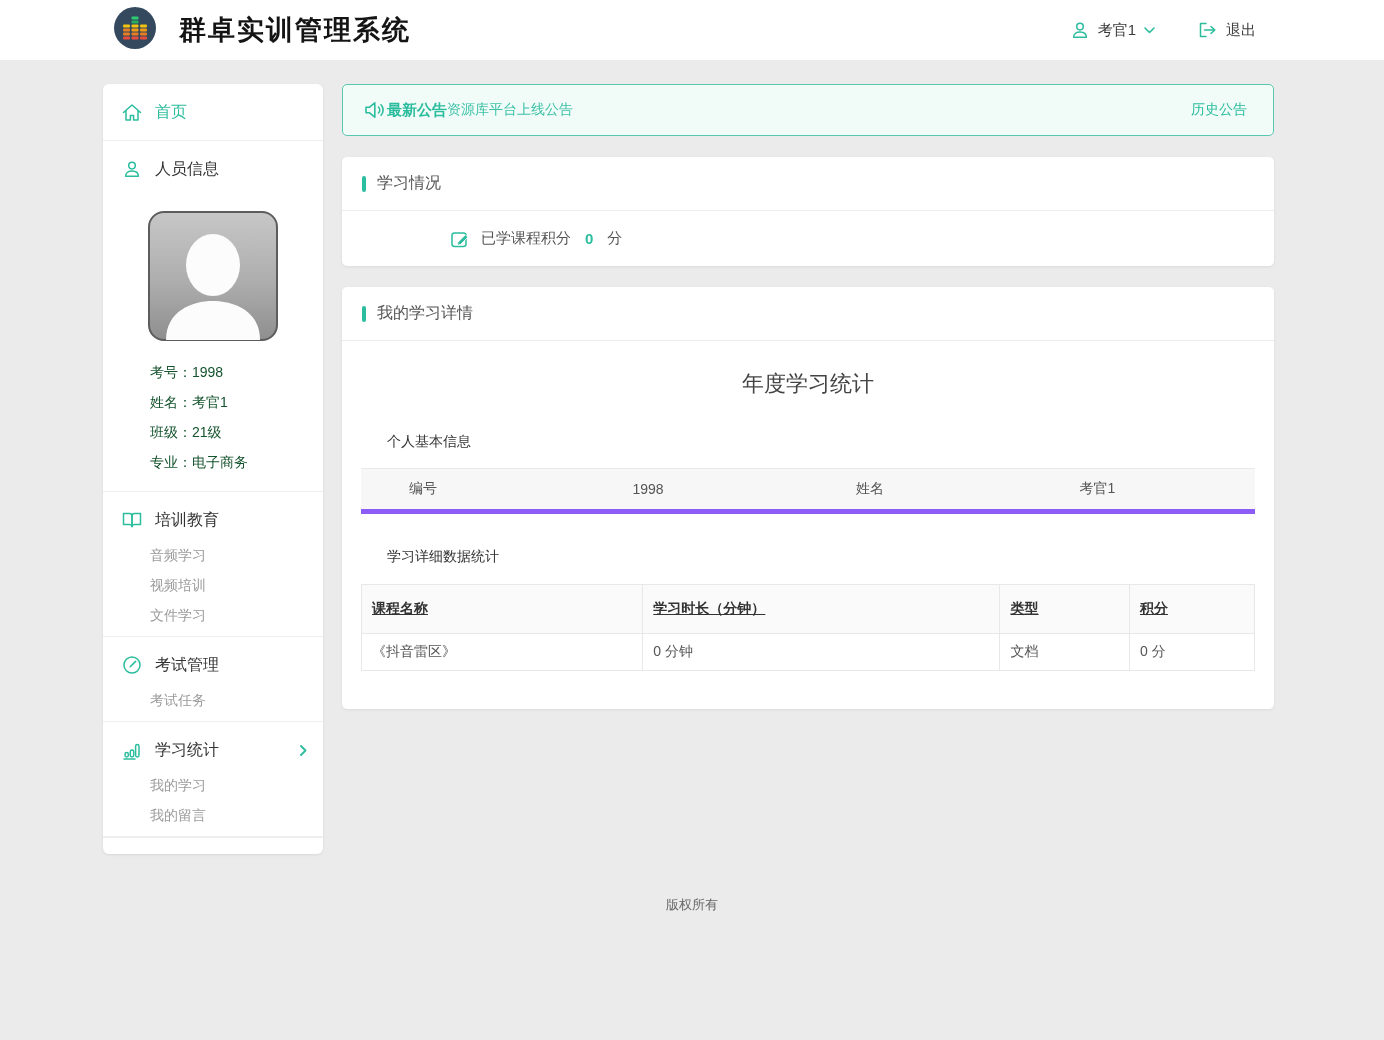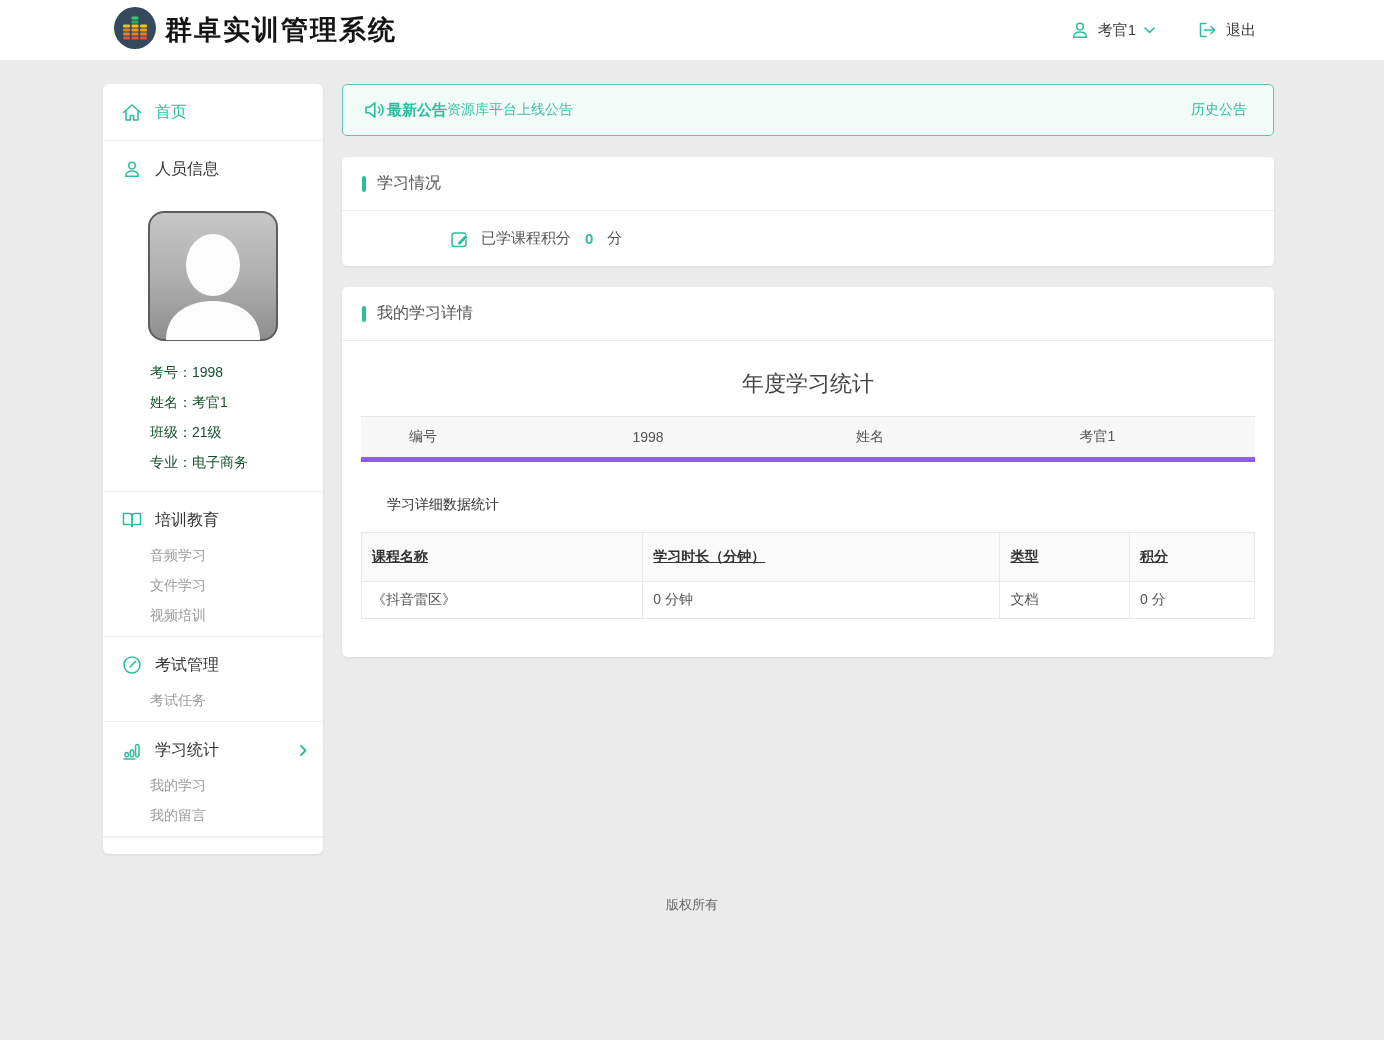--- a/index.html
+++ b/index.html
@@ -7,21 +7,21 @@
   html,body{ margin:0; padding:0; }
   body{
     width:1384px; height:1040px; background:var(--page-bg);
     font-family:"Liberation Sans","DejaVu Sans",sans-serif; color:#333; overflow:hidden;
   }
   
   .topbar{
     height:60px; background:#fff; display:flex; align-items:center;
     justify-content:space-between; padding:0 128px 0 113px;
   }
-  .brand{ display:flex; align-items:center; gap:8px; }
+  .brand{ display:flex; align-items:center; gap:22px; }
   .brand h1{
     margin:0; font-family:"Liberation Serif","DejaVu Serif",serif;
     font-size:27px; font-weight:700; color:#141414; letter-spacing:2px;
   }
   .topbar-right{ display:flex; align-items:center; gap:42px; font-size:15px; color:#3c3c3c; }
   .hmenu{ display:flex; align-items:center; gap:8px; cursor:pointer; }
   .hmenu .ic{ color:var(--accent); display:flex; align-items:center; }
   
   .wrapper{ display:flex; align-items:flex-start; gap:19px; margin:24px 110px 0 103px; }
   
@@ -201,22 +201,22 @@
       <div class="menu-parent">
         <span class="ic">
           <svg width="22" height="20" viewBox="0 0 22 20" fill="none" stroke="currentColor" stroke-width="1.5" stroke-linecap="round" stroke-linejoin="round">
             <path d="M2.5 3.5h6a2.5 2.5 0 012.5 2.5v10.5a2.5 2.5 0 00-2.5-2H2.5z"></path>
             <path d="M19.5 3.5h-6A2.5 2.5 0 0011 6v10.5a2.5 2.5 0 012.5-2h6z"></path>
           </svg>
         </span>
         <span>培训教育</span>
       </div>
       <div class="sub-item">音频学习</div>
+      <div class="sub-item">视频培训</div>
       <div class="sub-item">文件学习</div>
-      <div class="sub-item">视频培训</div>
     </div>
     <div class="divider"></div>
 
     <div class="menu-section">
       <div class="menu-parent">
         <span class="ic">
           <svg width="20" height="20" viewBox="0 0 20 20" fill="none" stroke="currentColor" stroke-width="1.5" stroke-linecap="round">
             <circle cx="10" cy="10" r="8"></circle>
             <path d="M13.6 6.4L8.2 11.8"></path>
           </svg>
@@ -285,20 +285,21 @@
     </section>
 
     <section class="card">
       <div class="card-header">
         <span class="tmark"></span>
         <h2>我的学习详情</h2>
       </div>
       <div class="detail-body">
         <h3 class="report-title">年度学习统计</h3>
 
+        <div class="sub-title">个人基本信息</div>
         <div class="info-row">
           <div>编号</div>
           <div>1998</div>
           <div>姓名</div>
           <div>考官1</div>
         </div>
 
         <div class="sub-title">学习详细数据统计</div>
         <table class="data-table">
           <colgroup>

